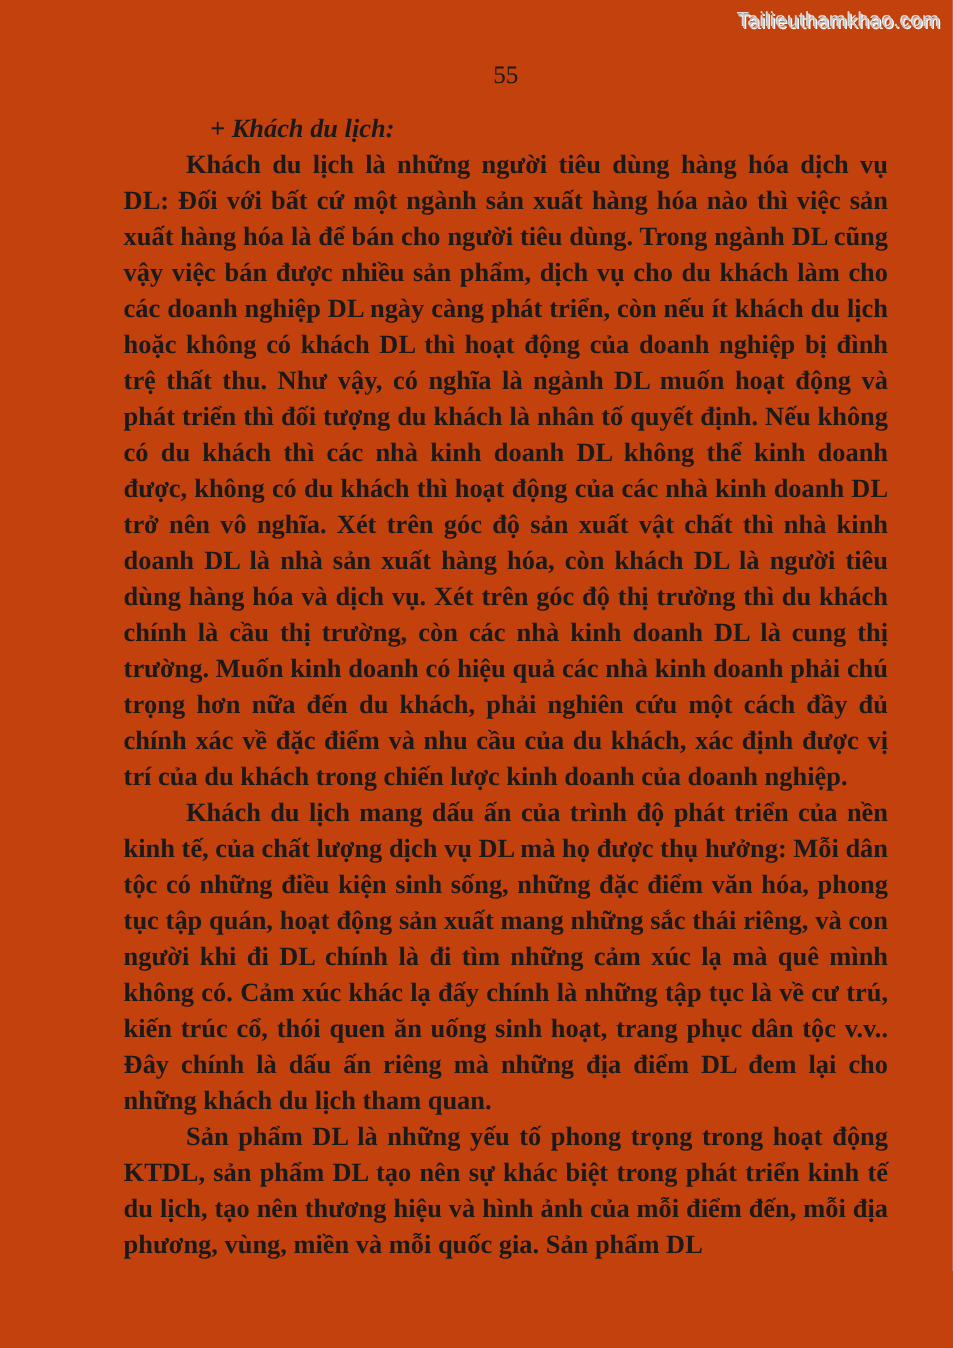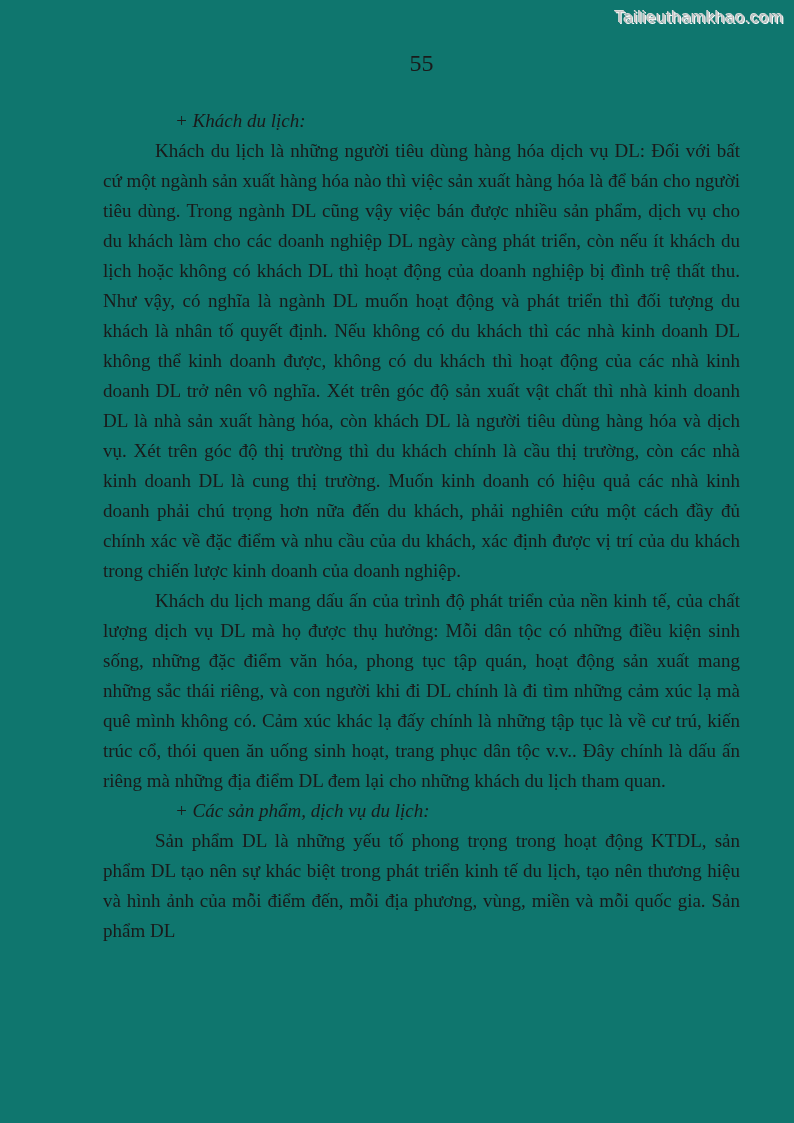--- a/index.html
+++ b/index.html
@@ -8,50 +8,51 @@
     width: 794px;
     height: 1123px;
     position: relative;
     font-family: "Liberation Serif", "DejaVu Serif", serif;
     color: #1a1a1a;
     overflow: hidden;
   }
   .page {
     position: absolute;
     inset: 0;
-    background: #0f766e;
+    background: #c2410c;
   }
   .watermark {
     position: absolute;
     top: 8px;
     right: 10px;
     font-family: "Liberation Sans", "DejaVu Sans", sans-serif;
     font-size: 17px;
     color: #c6c6c6;
     text-shadow: 1px 1px 0 #ffffff, -1px -1px 0 #dedede;
     letter-spacing: 0.5px;
   }
   .page-number {
     position: absolute;
     top: 50px;
     left: 103px;
     width: 637px;
     text-align: center;
-    font-size: 24px;
+    font-size: 21px;
     color: #1a1a1a;
   }
   .content {
     position: absolute;
-    top: 106px;
+    top: 92px;
     left: 103px;
     width: 637px;
-    font-size: 19px;
+    font-size: 22px;
     line-height: 30px;
     text-align: justify;
     text-justify: inter-word;
+    font-weight: bold;
   }
   .content p { margin: 0; }
   .heading {
     font-style: italic;
     text-indent: 72px;
     text-align: left;
   }
   .para {
     text-indent: 52px;
   }
@@ -67,18 +68,17 @@
 
   <div class="content">
 
     <p class="heading">+ Khách du lịch:</p>
 
     <p class="para">Khách du lịch là những người tiêu dùng hàng hóa dịch vụ DL: Đối với bất cứ một ngành sản xuất hàng hóa nào thì việc sản xuất hàng hóa là để bán cho người tiêu dùng. Trong ngành DL cũng vậy việc bán được nhiều sản phẩm, dịch vụ cho du khách làm cho các doanh nghiệp DL ngày càng phát triển, còn nếu ít khách du lịch hoặc không có khách DL thì hoạt động của doanh nghiệp bị đình trệ thất thu. Như vậy, có nghĩa là ngành DL muốn hoạt động và phát triển thì đối tượng du khách là nhân tố quyết định. Nếu không có du khách thì các nhà kinh doanh DL không thể kinh doanh được, không có du khách thì hoạt động của các nhà kinh doanh DL trở nên vô nghĩa. Xét trên góc độ sản xuất vật chất thì nhà kinh doanh DL là nhà sản xuất hàng hóa, còn khách DL là người tiêu dùng hàng hóa và dịch vụ. Xét trên góc độ thị trường thì du khách chính là cầu thị trường, còn các nhà kinh doanh DL là cung thị trường. Muốn kinh doanh có hiệu quả các nhà kinh doanh phải chú trọng hơn nữa đến du khách, phải nghiên cứu một cách đầy đủ chính xác về đặc điểm và nhu cầu của du khách, xác định được vị trí của du khách trong chiến lược kinh doanh của doanh nghiệp.</p>
 
 
     <p class="para">Khách du lịch mang dấu ấn của trình độ phát triển của nền kinh tế, của chất lượng dịch vụ DL mà họ được thụ hưởng: Mỗi dân tộc có những điều kiện sinh sống, những đặc điểm văn hóa, phong tục tập quán, hoạt động sản xuất mang những sắc thái riêng, và con người khi đi DL chính là đi tìm những cảm xúc lạ mà quê mình không có. Cảm xúc khác lạ đấy chính là những tập tục là về cư trú, kiến trúc cổ, thói quen ăn uống sinh hoạt, trang phục dân tộc v.v.. Đây chính là dấu ấn riêng mà những địa điểm DL đem lại cho những khách du lịch tham quan.</p>
 
-    <p class="heading">+ Các sản phẩm, dịch vụ du lịch:</p>
 
     <p class="para">Sản phẩm DL là những yếu tố phong trọng trong hoạt động KTDL, sản phẩm DL tạo nên sự khác biệt trong phát triển kinh tế du lịch, tạo nên thương hiệu và hình ảnh của mỗi điểm đến, mỗi địa phương, vùng, miền và mỗi quốc gia. Sản phẩm DL</p>
 
   </div>
 </div>
 
 </body></html>

